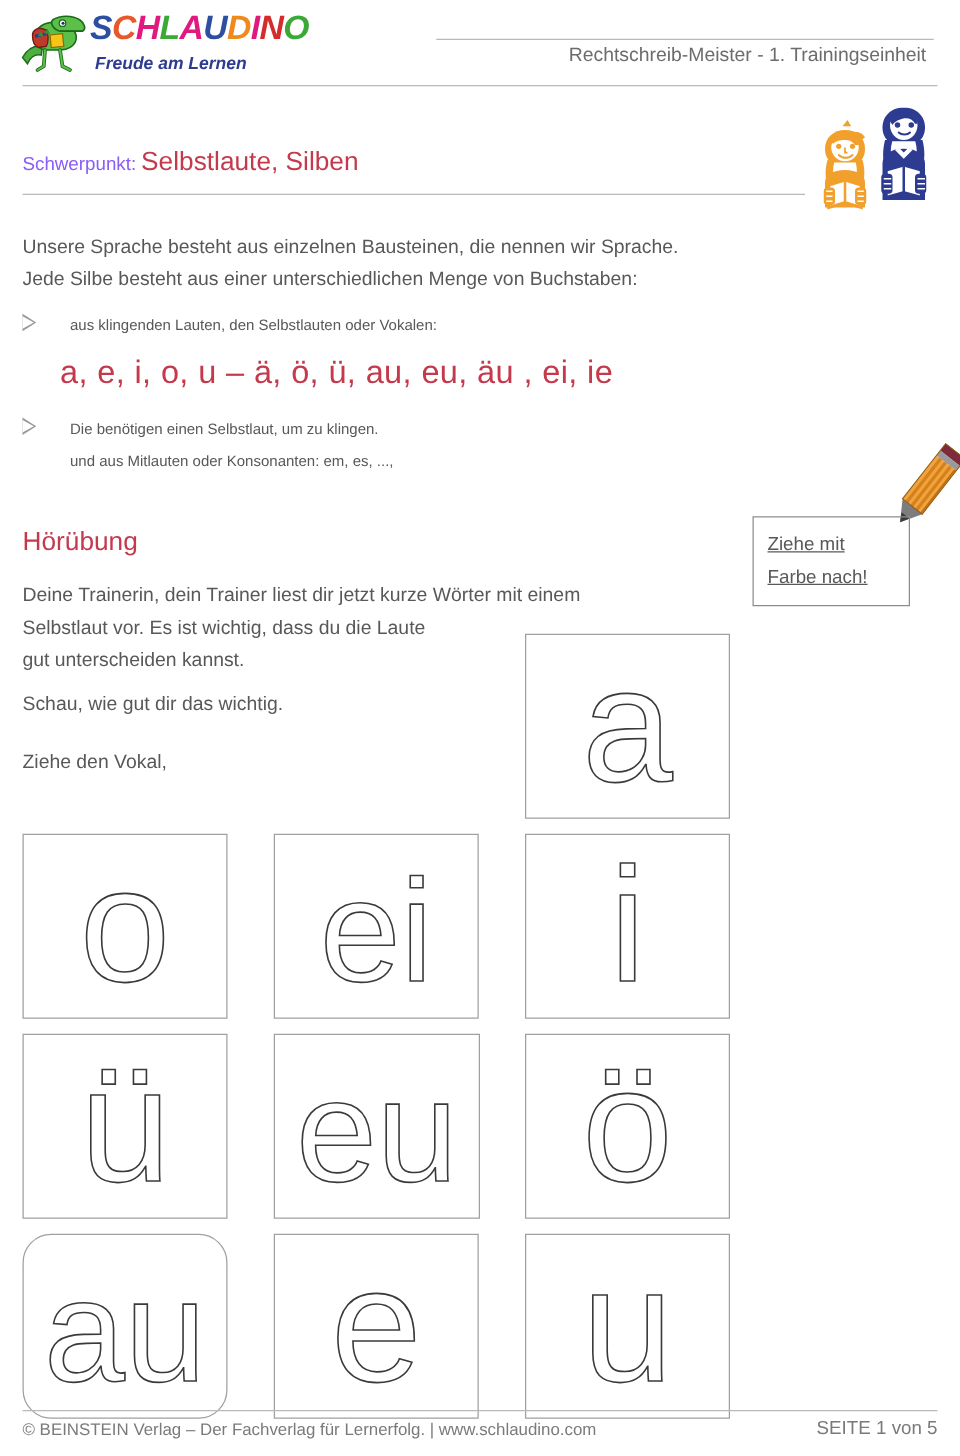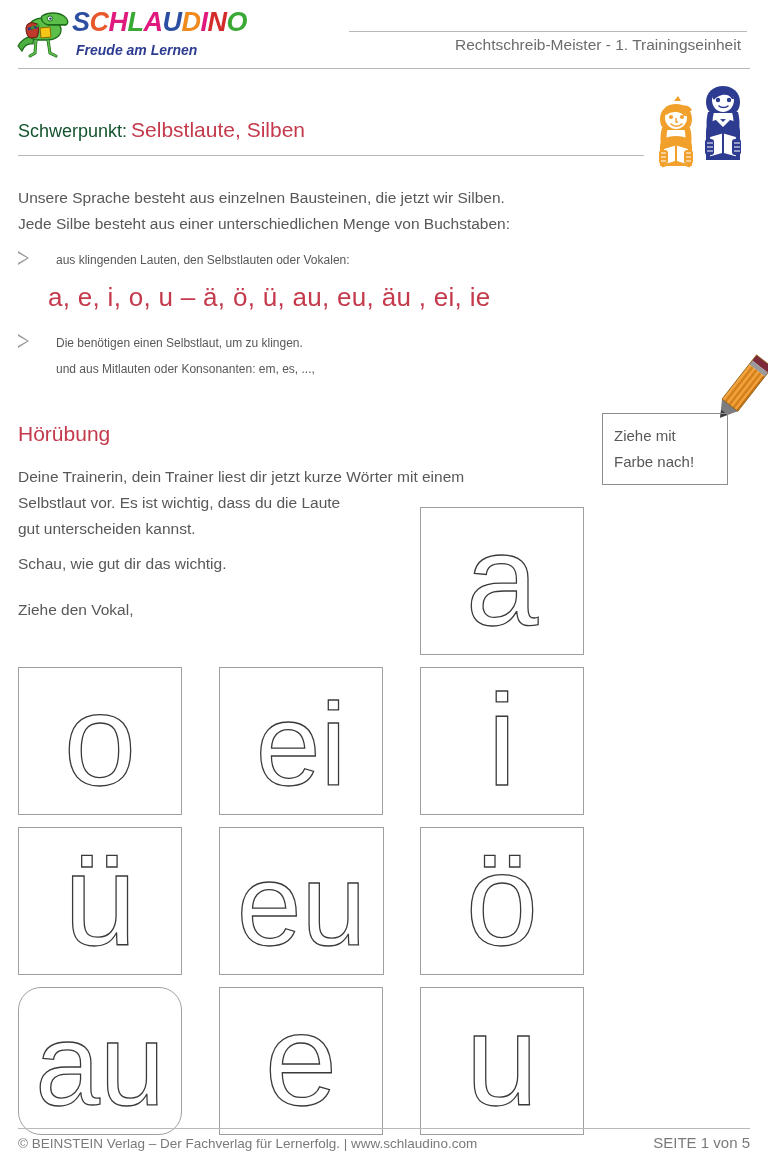--- a/index.html
+++ b/index.html
@@ -77,22 +77,22 @@
   }
 
   
   #focus-line {
     position: absolute;
     left: 18px; top: 118px;
     font-size: 20px;
     white-space: nowrap;
   }
   #focus-label {
-    color: #14532d;
-    font-size: 18px;
+    color: #8b5cf6;
+    font-size: 15px;
   }
   #focus-value {
     color: #c43a4c;
     font-size: 21px;
     margin-left: 4px;
   }
   #focus-rule {
     position: absolute;
     left: 18px; top: 155px;
     width: 626px; height: 0;
@@ -186,20 +186,21 @@
     border: 1px solid #8d8d8f;
     box-sizing: border-box;
   }
   #note-text {
     position: absolute;
     left: 11px; top: 9px;
     font-size: 15px;
     color: #58585a;
     line-height: 26px;
     width: 110px;
+    text-decoration: underline;
   }
   #pencil {
     position: absolute;
     left: 708px; top: 351px;
     width: 66px; height: 80px;
   }
 
   
   .card {
     position: absolute;
@@ -330,21 +331,21 @@
     <g fill="#f2a02c">
       <rect x="11" y="64" width="9" height="14" rx="3"></rect>
       <rect x="36" y="64" width="9" height="14" rx="3"></rect>
     </g>
     <path d="M13 67 L18 67 M13 71 L18 71 M13 75 L18 75" stroke="#ffffff" stroke-width="1.1"></path>
     <path d="M38 67 L43 67 M38 71 L43 71 M38 75 L43 75" stroke="#ffffff" stroke-width="1.1"></path>
   </svg>
 </div>
 
 <div id="intro" class="body-text">
-  <div>Unsere Sprache besteht aus einzelnen Bausteinen, die jetzt wir Silben.</div>
+  <div>Unsere Sprache besteht aus einzelnen Bausteinen, die nennen wir Sprache.</div>
   <div>Jede Silbe besteht aus einer unterschiedlichen Menge von Buchstaben:</div>
 </div>
 
 <div id="bullet-1" class="bullet-row">
   <span class="bullet-mark">
     <span class="bullet-mark-inner"></span>
   </span>
   <div class="bullet-text">aus klingenden Lauten, den Selbstlauten oder Vokalen:</div>
 </div>
 

